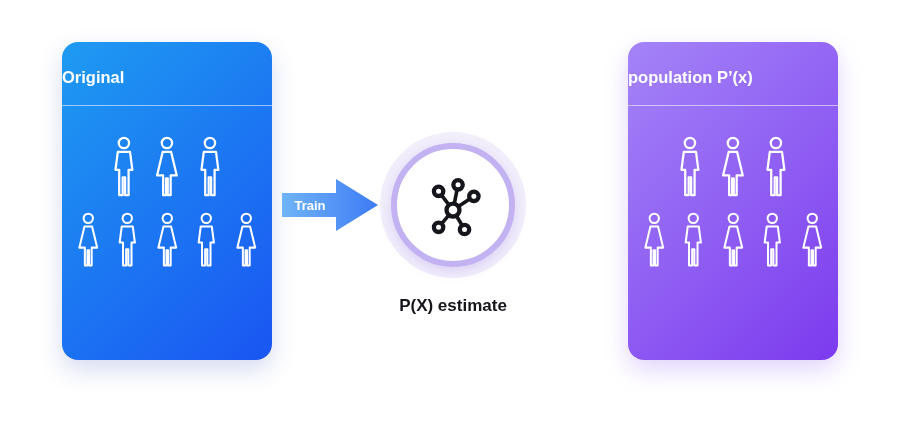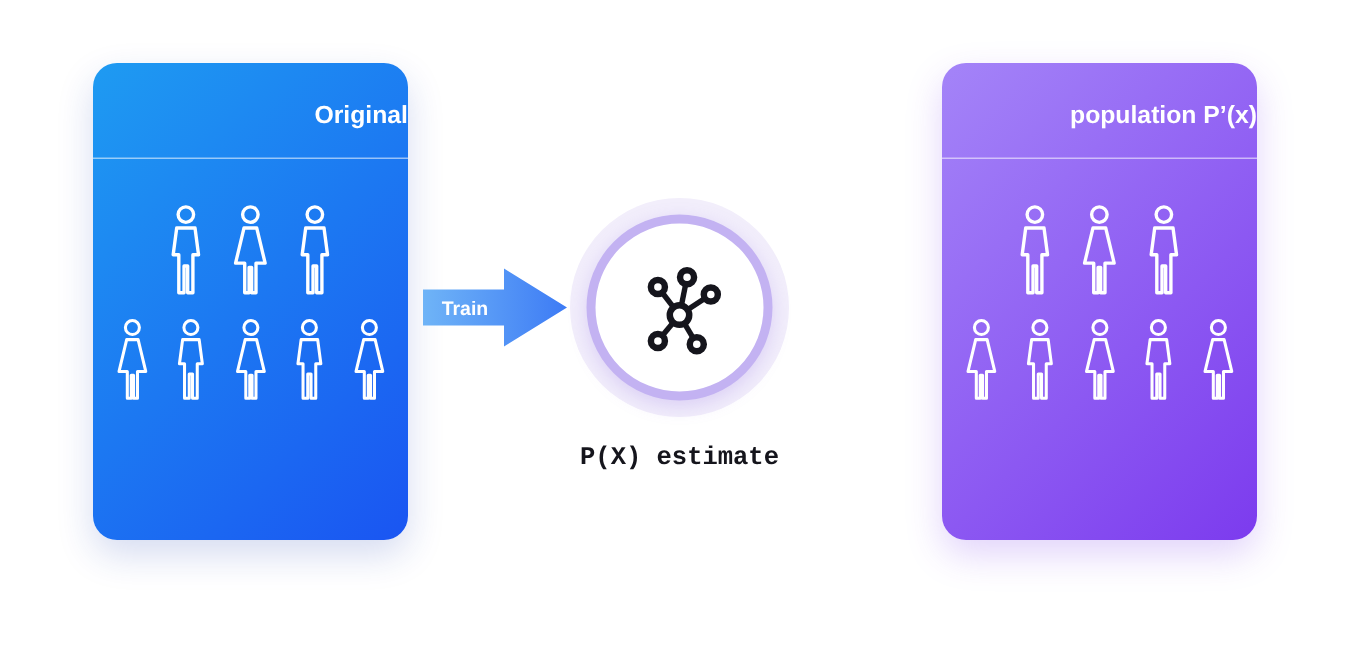--- a/index.html
+++ b/index.html
@@ -4,21 +4,21 @@
 <style>
   html,body{margin:0;padding:0;background:#ffffff;font-family:"Liberation Sans",sans-serif;}
   .canvas{position:relative;width:900px;height:432px;background:#ffffff;overflow:hidden;}
 
   
   .card{position:absolute;top:42px;width:210px;height:318px;border-radius:16px;
         color:#fff;box-shadow:0 10px 24px rgba(30,60,180,0.18);}
   .card-left{left:62px;background:linear-gradient(135deg,#1E9BF2 0%,#1A55F2 100%);}
   .card-right{left:628px;background:linear-gradient(135deg,#A484F8 0%,#7C3BEE 100%);
         box-shadow:0 10px 24px rgba(124,59,238,0.22);}
-  .card-title{padding-top:24px;text-align:right;font-weight:700;font-size:16.5px;line-height:1.4;padding-left:20px;}
+  .card-title{padding-top:24px;text-align:left;font-weight:700;font-size:16.5px;line-height:1.4;}
   .divider{height:1px;background:rgba(255,255,255,0.55);margin:16px 0 0 0;}
   .people-row{display:flex;justify-content:center;align-items:flex-end;gap:9px;}
   .row1{margin-top:30px;}
   .row2{margin-top:14px;}
   .row1 .person{height:62px;}
   .row2 .person{height:56px;}
   .person{stroke:#ffffff;fill:none;stroke-width:2.4;stroke-linejoin:round;stroke-linecap:round;}
 
   
   .arrow{position:absolute;top:177px;width:96px;height:56px;}
@@ -29,21 +29,21 @@
         align-items:center;justify-content:center;color:#fff;font-size:13px;font-weight:700;}
 
   
   .halo{position:absolute;left:380px;top:132px;width:146px;height:146px;border-radius:50%;
         background:#F2EEFB;display:flex;align-items:center;justify-content:center;}
   .ring{width:112px;height:112px;border-radius:50%;background:#ffffff;border:6px solid #C3B2F2;
         display:flex;align-items:center;justify-content:center;box-shadow:0 4px 12px rgba(150,120,230,0.25);}
   .graph-icon{width:72px;height:72px;}
 
   .estimate-label{position:absolute;left:353px;top:296px;width:200px;text-align:center;
-        font-size:17px;font-weight:700;color:#15151c;font-family:Liberation Mono, monospace;}
+        font-size:17px;font-weight:700;color:#15151c;}
 </style>
 </head>
 <body>
 
 <div class="canvas">
 
   <div class="card card-left">
     <div class="card-title">
       <div>Original</div>
     </div>

